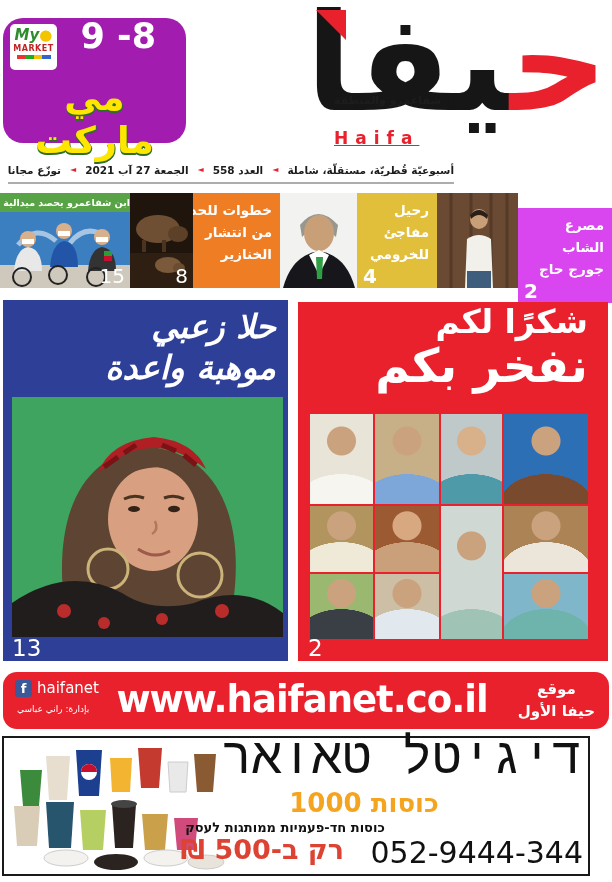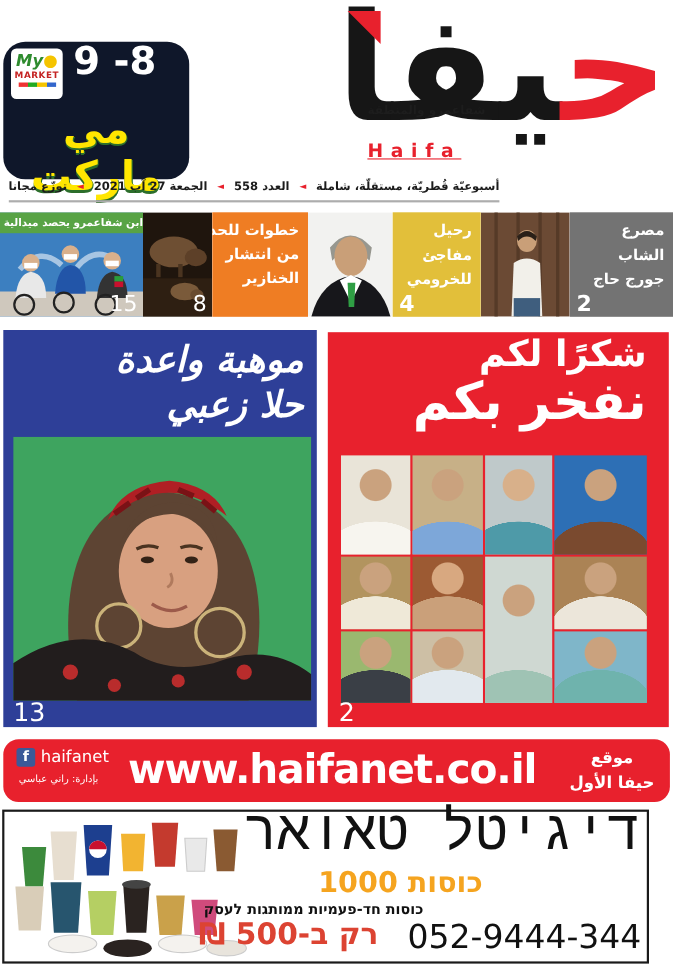--- a/index.html
+++ b/index.html
@@ -1,21 +1,21 @@
 <!DOCTYPE html>
 <html><head>
 <meta charset="utf-8">
 <style>
   html,body{margin:0;padding:0;background:#e9e9e9;}
   #page{position:relative;width:612px;height:882px;margin:0 auto;background:#fff;
         font-family:"DejaVu Sans",sans-serif;overflow:hidden;}
   .abs{position:absolute;}
 
   
-  .promo{left:3px;top:38px;width:169px;height:125px;background:#0f172a;border-radius:20px;}
+  .promo{left:3px;top:18px;width:183px;height:125px;background:#a21caf;border-radius:20px;}
   .promo-logo{position:absolute;left:7px;top:6px;width:47px;height:46px;background:#fff;
       border-radius:5px;text-align:center;overflow:hidden;}
   .logo-my{display:block;color:#2e8b2e;font-size:15px;font-weight:bold;font-style:italic;line-height:17px;margin-top:3px;}
   .logo-my i{font-style:normal;color:#f5c400;}
   .logo-market{display:block;color:#c42323;font-size:8px;font-weight:bold;letter-spacing:.5px;line-height:9px;}
   .logo-bar{margin:2px auto 0;width:34px;height:4px;
       background:linear-gradient(90deg,#e33 0 25%,#2a2 0 50%,#f5c400 0 75%,#36c 0 100%);}
   .promo-pages{position:absolute;right:30px;top:-2px;color:#fff;font-size:35px;font-weight:600;}
   .promo-title{position:absolute;left:0;right:0;top:58px;text-align:center;color:#ffe600;
       font-size:37px;font-weight:bold;text-shadow:0 2px 0 #2c6e2b,1px 1px 0 #2c6e2b;}
@@ -39,21 +39,21 @@
   .cell svg{display:block;}
   .pgnum{position:absolute;bottom:0;color:#fff;font-size:20px;line-height:1.15;}
   .pg-r{right:5px;} .pg-l{left:6px;}
   .band{position:absolute;left:0;top:0;width:100%;height:19px;background:#58a345;color:#fff;
       font-size:9.5px;font-weight:bold;text-align:center;line-height:19px;white-space:nowrap;}
   .hbox{color:#fff;font-weight:bold;font-size:13.5px;line-height:1.62;text-align:right;
       padding:7px 8px 0 0;box-sizing:border-box;}
   .hbox div{white-space:nowrap;}
   .box-orange{background:#ef7d23;width:87px;}
   .box-gold{background:#e2bf3a;width:80px;}
-  .box-red{background:#737373;width:94px;}
+  .box-red{background:#d946ef;width:94px;margin-top:15px;}
 
   
   .story-blue{left:3px;top:300px;width:285px;height:361px;background:#2e3f98;}
   .story-red{left:298px;top:302px;width:310px;height:359px;background:#e8212d;}
   .head-blue{position:absolute;top:6px;right:12px;text-align:right;color:#fff;font-weight:bold;
       font-style:italic;font-size:33px;line-height:1.25;}
   .head-red{position:absolute;top:2px;right:20px;text-align:right;color:#fff;font-weight:bold;line-height:1.1;}
   .head-red .l1{font-size:33px;display:block;}
   .head-red .l2{font-size:47px;display:block;}
   .photo-girl{position:absolute;left:9px;top:97px;width:271px;height:240px;}
@@ -208,22 +208,22 @@
     <div class="cell hbox box-red" dir="rtl">
       <div>مصرع</div>
       <div>الشاب</div>
       <div>جورج حاج</div>
       <div class="pgnum pg-l">2</div>
     </div>
   </div>
 
   <div class="abs story-blue">
     <div class="head-blue" dir="rtl">
+      <div>حلا زعبي</div>
       <div>موهبة واعدة</div>
-      <div>حلا زعبي</div>
     </div>
     <svg class="photo-girl" viewBox="0 0 271 240">
       <rect width="271" height="240" fill="#3ea45f"></rect>
       <path d="M58,240 C38,150 52,58 138,50 C220,58 238,150 214,240 Z" fill="#5d4433"></path>
       <path d="M86,76 Q138,28 194,72 Q182,44 142,40 Q98,44 86,76 Z" fill="#b01f24"></path>
       <path d="M92,70 l14,-10 M112,56 l12,-8 M150,48 l14,6 M172,58 l12,10" stroke="#7a1216" stroke-width="5"></path>
       <ellipse cx="141" cy="122" rx="45" ry="52" fill="#d8a080"></ellipse>
       <path d="M96,100 Q112,58 150,60 Q186,64 186,104 Q178,72 146,70 Q106,72 96,100 Z" fill="#5d4433"></path>
       <ellipse cx="122" cy="112" rx="6" ry="3" fill="#332216"></ellipse>
       <ellipse cx="162" cy="112" rx="6" ry="3.2" fill="#332216"></ellipse>

